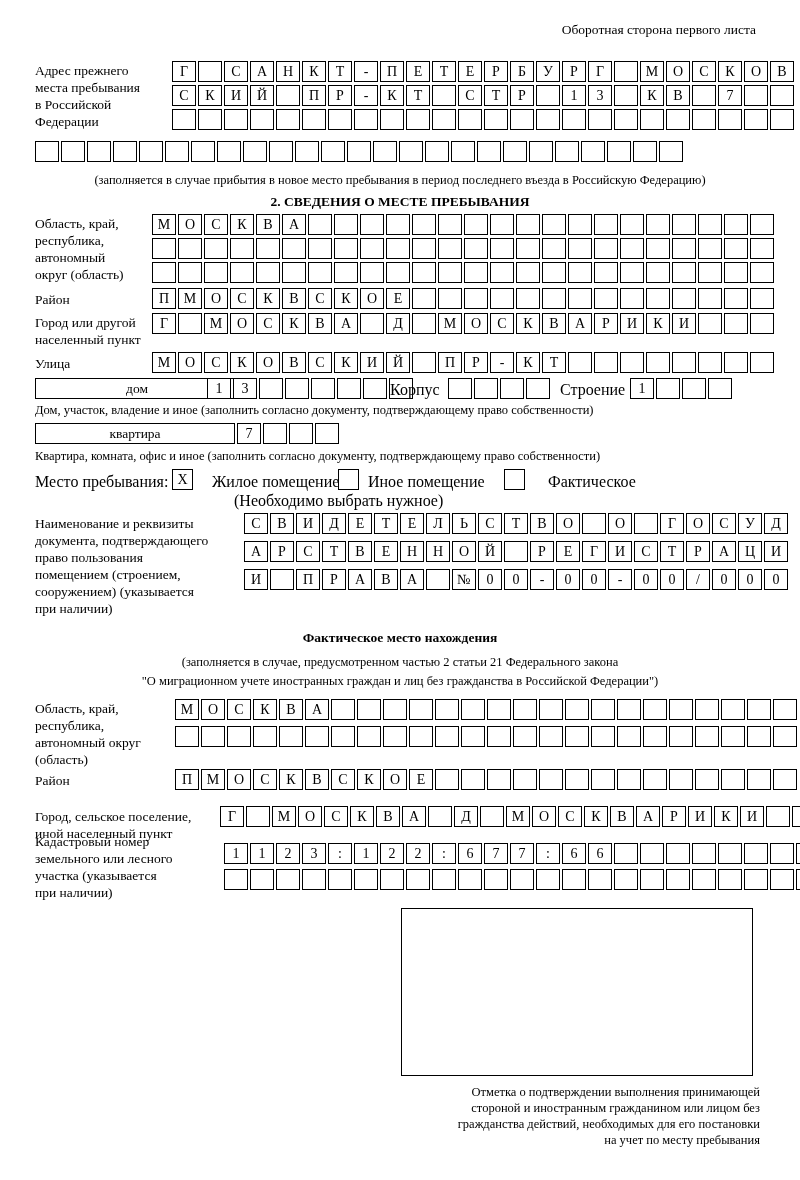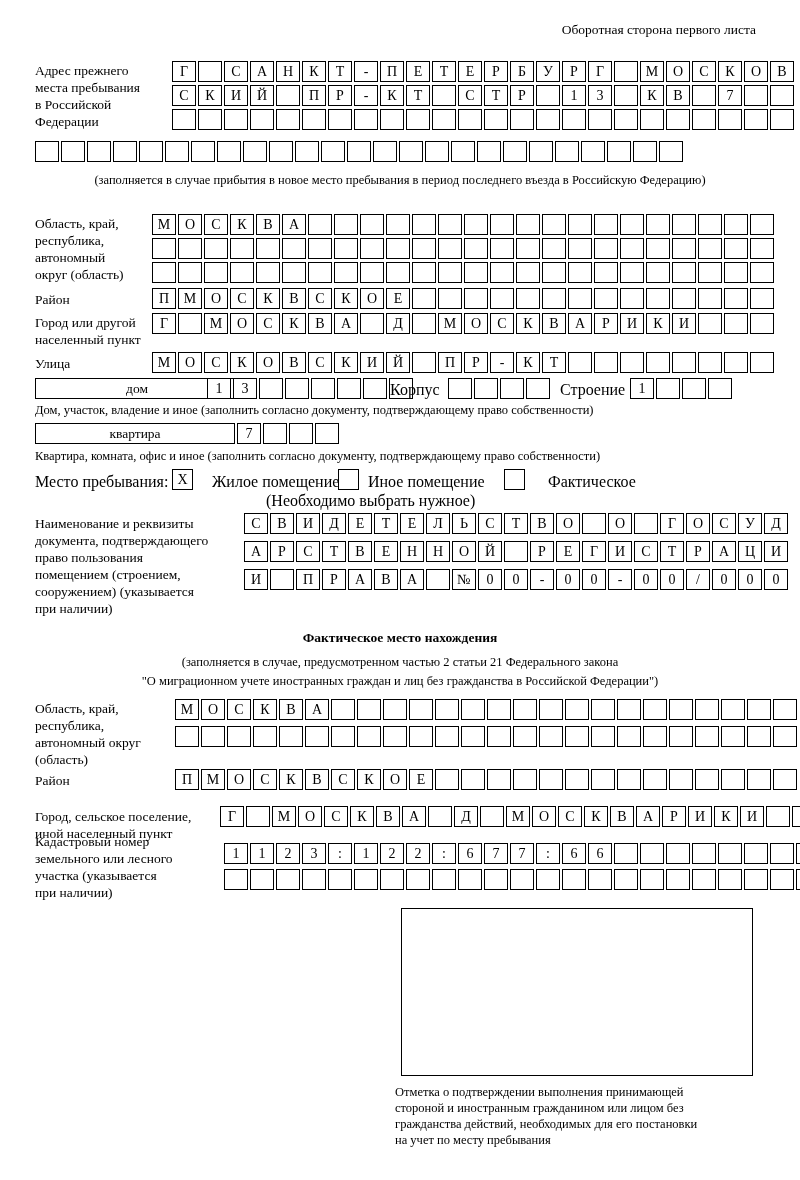--- a/index.html
+++ b/index.html
@@ -90,21 +90,21 @@
     height: 21px;
     border: 1px solid #000;
     box-sizing: border-box;
     text-align: center;
     line-height: 19px;
     font-size: 14px;
     vertical-align: middle;
   }
   .note-block {
     position: absolute;
-    text-align: left;
+    text-align: right;
     font-size: 12.5px;
     line-height: 16px;
   }
 </style>
 </head>
 <body>
 
 <div class="page">
 
   <div class="hdr-right">Оборотная сторона первого листа</div>
@@ -215,20 +215,21 @@
       <div class="cell"></div>
       <div class="cell"></div>
       <div class="cell"></div>
       <div class="cell"></div>
       <div class="cell"></div>
       <div class="cell"></div>
     </div>
 
   <div class="center-note" style="top:172px;">(заполняется в случае прибытия в новое место пребывания в период последнего въезда в Российскую Федерацию)</div>
 
+  <div class="section-title" style="top:194px;">2. СВЕДЕНИЯ О МЕСТЕ ПРЕБЫВАНИЯ</div>
 
   <div class="lbl" style="left:35px; top:215px; width:145px;">Область, край,
 республика,
 автономный
 округ (область)</div>
   <div class="boxrow" id="s2-region-0" style="left:152px; top:214px;">
       <div class="cell">М</div>
       <div class="cell">О</div>
       <div class="cell">С</div>
       <div class="cell">К</div>
@@ -428,21 +429,21 @@
     </div>
   <div class="lbl small" style="left:35px; top:448px;">Квартира, комната, офис и иное (заполнить согласно документу, подтверждающему право собственности)</div>
 
   <div class="inline-lbl" style="left:35px; top:473px;">Место пребывания:</div>
   <span class="checkbox" style="position:absolute; left:172px; top:469px;">X</span>
   <div class="inline-lbl" style="left:212px; top:473px;">Жилое помещение</div>
   <span class="checkbox" style="position:absolute; left:338px; top:469px;"></span>
   <div class="inline-lbl" style="left:368px; top:473px;">Иное помещение</div>
   <span class="checkbox" style="position:absolute; left:504px; top:469px;"></span>
   <div class="inline-lbl" style="left:548px; top:473px;">Фактическое</div>
-  <div class="inline-lbl small" style="left:234px; top:492px;margin-left:32px;">(Необходимо выбрать нужное)</div>
+  <div class="inline-lbl small" style="left:234px; top:492px;">(Необходимо выбрать нужное)</div>
 
   <div class="lbl" style="left:35px; top:515px; width:210px;">Наименование и реквизиты
 документа, подтверждающего
 право пользования
 помещением (строением,
 сооружением) (указывается
 при наличии)</div>
   <div class="boxrow" id="s2-doc-0" style="left:244px; top:513px;">
       <div class="cell">С</div>
       <div class="cell">В</div>

